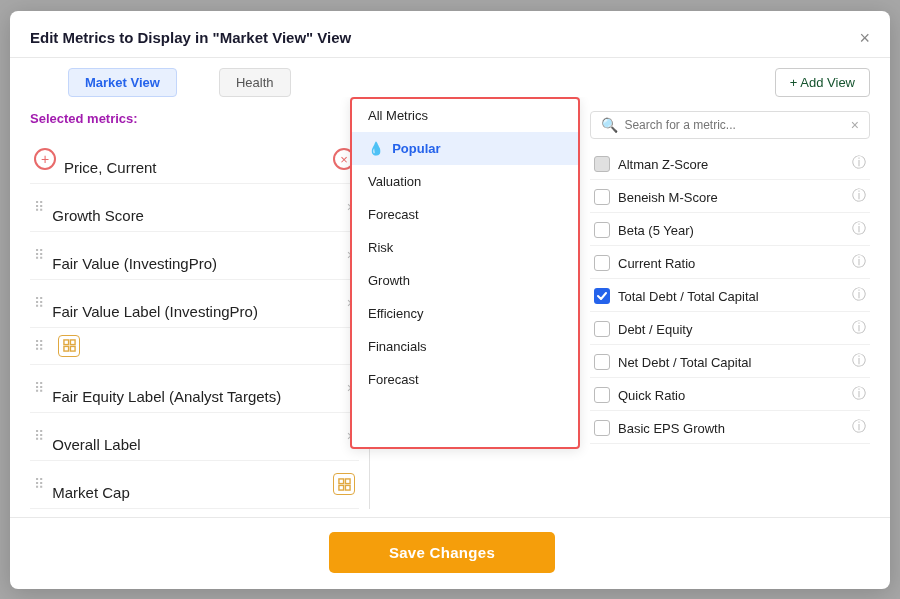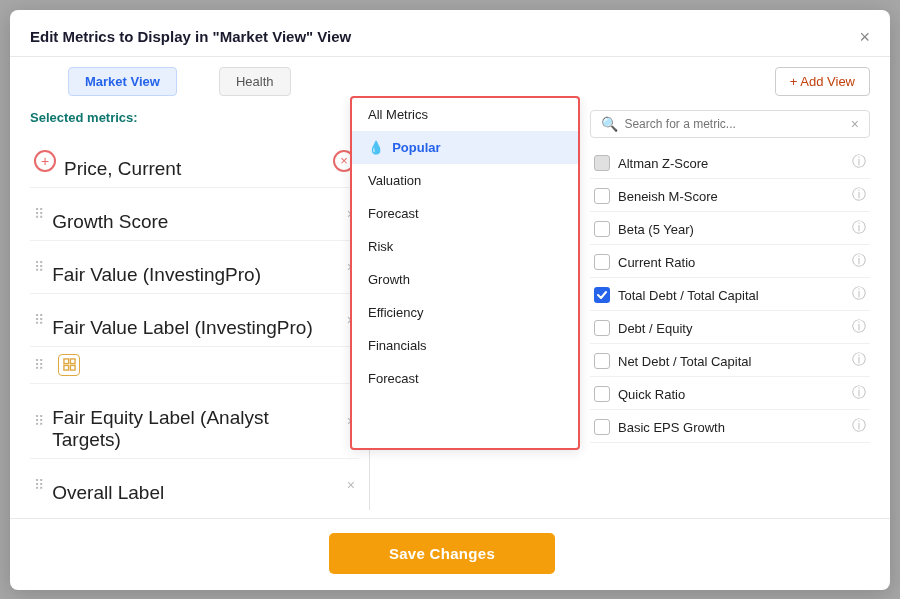--- a/index.html
+++ b/index.html
@@ -75,21 +75,21 @@
       color: #555;
       background: #f5f5f5;
       border-color: #ddd;
     }
     .add-view-btn {
       border: 1px solid #ccc;
       background: #fff;
       border-radius: 4px;
       padding: 6px 14px;
       font-size: 13px;
-      color: #c2410c;
+      color: #14532d;
       cursor: pointer;
       display: flex;
       align-items: center;
       gap: 4px;
     }
     .modal-body {
       display: flex;
       flex: 1;
       overflow: hidden;
       padding: 14px 20px 0 20px;
@@ -101,21 +101,21 @@
       width: 340px;
       display: flex;
       flex-direction: column;
       border-right: 1px solid #e0e0e0;
       padding-right: 10px;
       flex-shrink: 0;
     }
     .selected-metrics-label {
       font-size: 13px;
       font-weight: 700;
-      color: #0f766e;
+      color: #a21caf;
       margin-bottom: 10px;
     }
     .metrics-list {
       flex: 1;
       overflow-y: auto;
       display: flex;
       flex-direction: column;
       gap: 0;
     }
     .metric-row {
@@ -128,21 +128,21 @@
       position: relative;
     }
     .drag-handle {
       color: #bbb;
       margin-right: 8px;
       font-size: 14px;
       cursor: grab;
     }
     .metric-name {
       flex: 1;
-      font-size: 19px;
+      font-size: 15px;
       margin-top: 16px;
     }
     .metric-remove {
       color: #bbb;
       cursor: pointer;
       font-size: 14px;
       margin-left: 6px;
     }
     .metric-icon-btn {
       border: 1.5px solid #e0a840;

